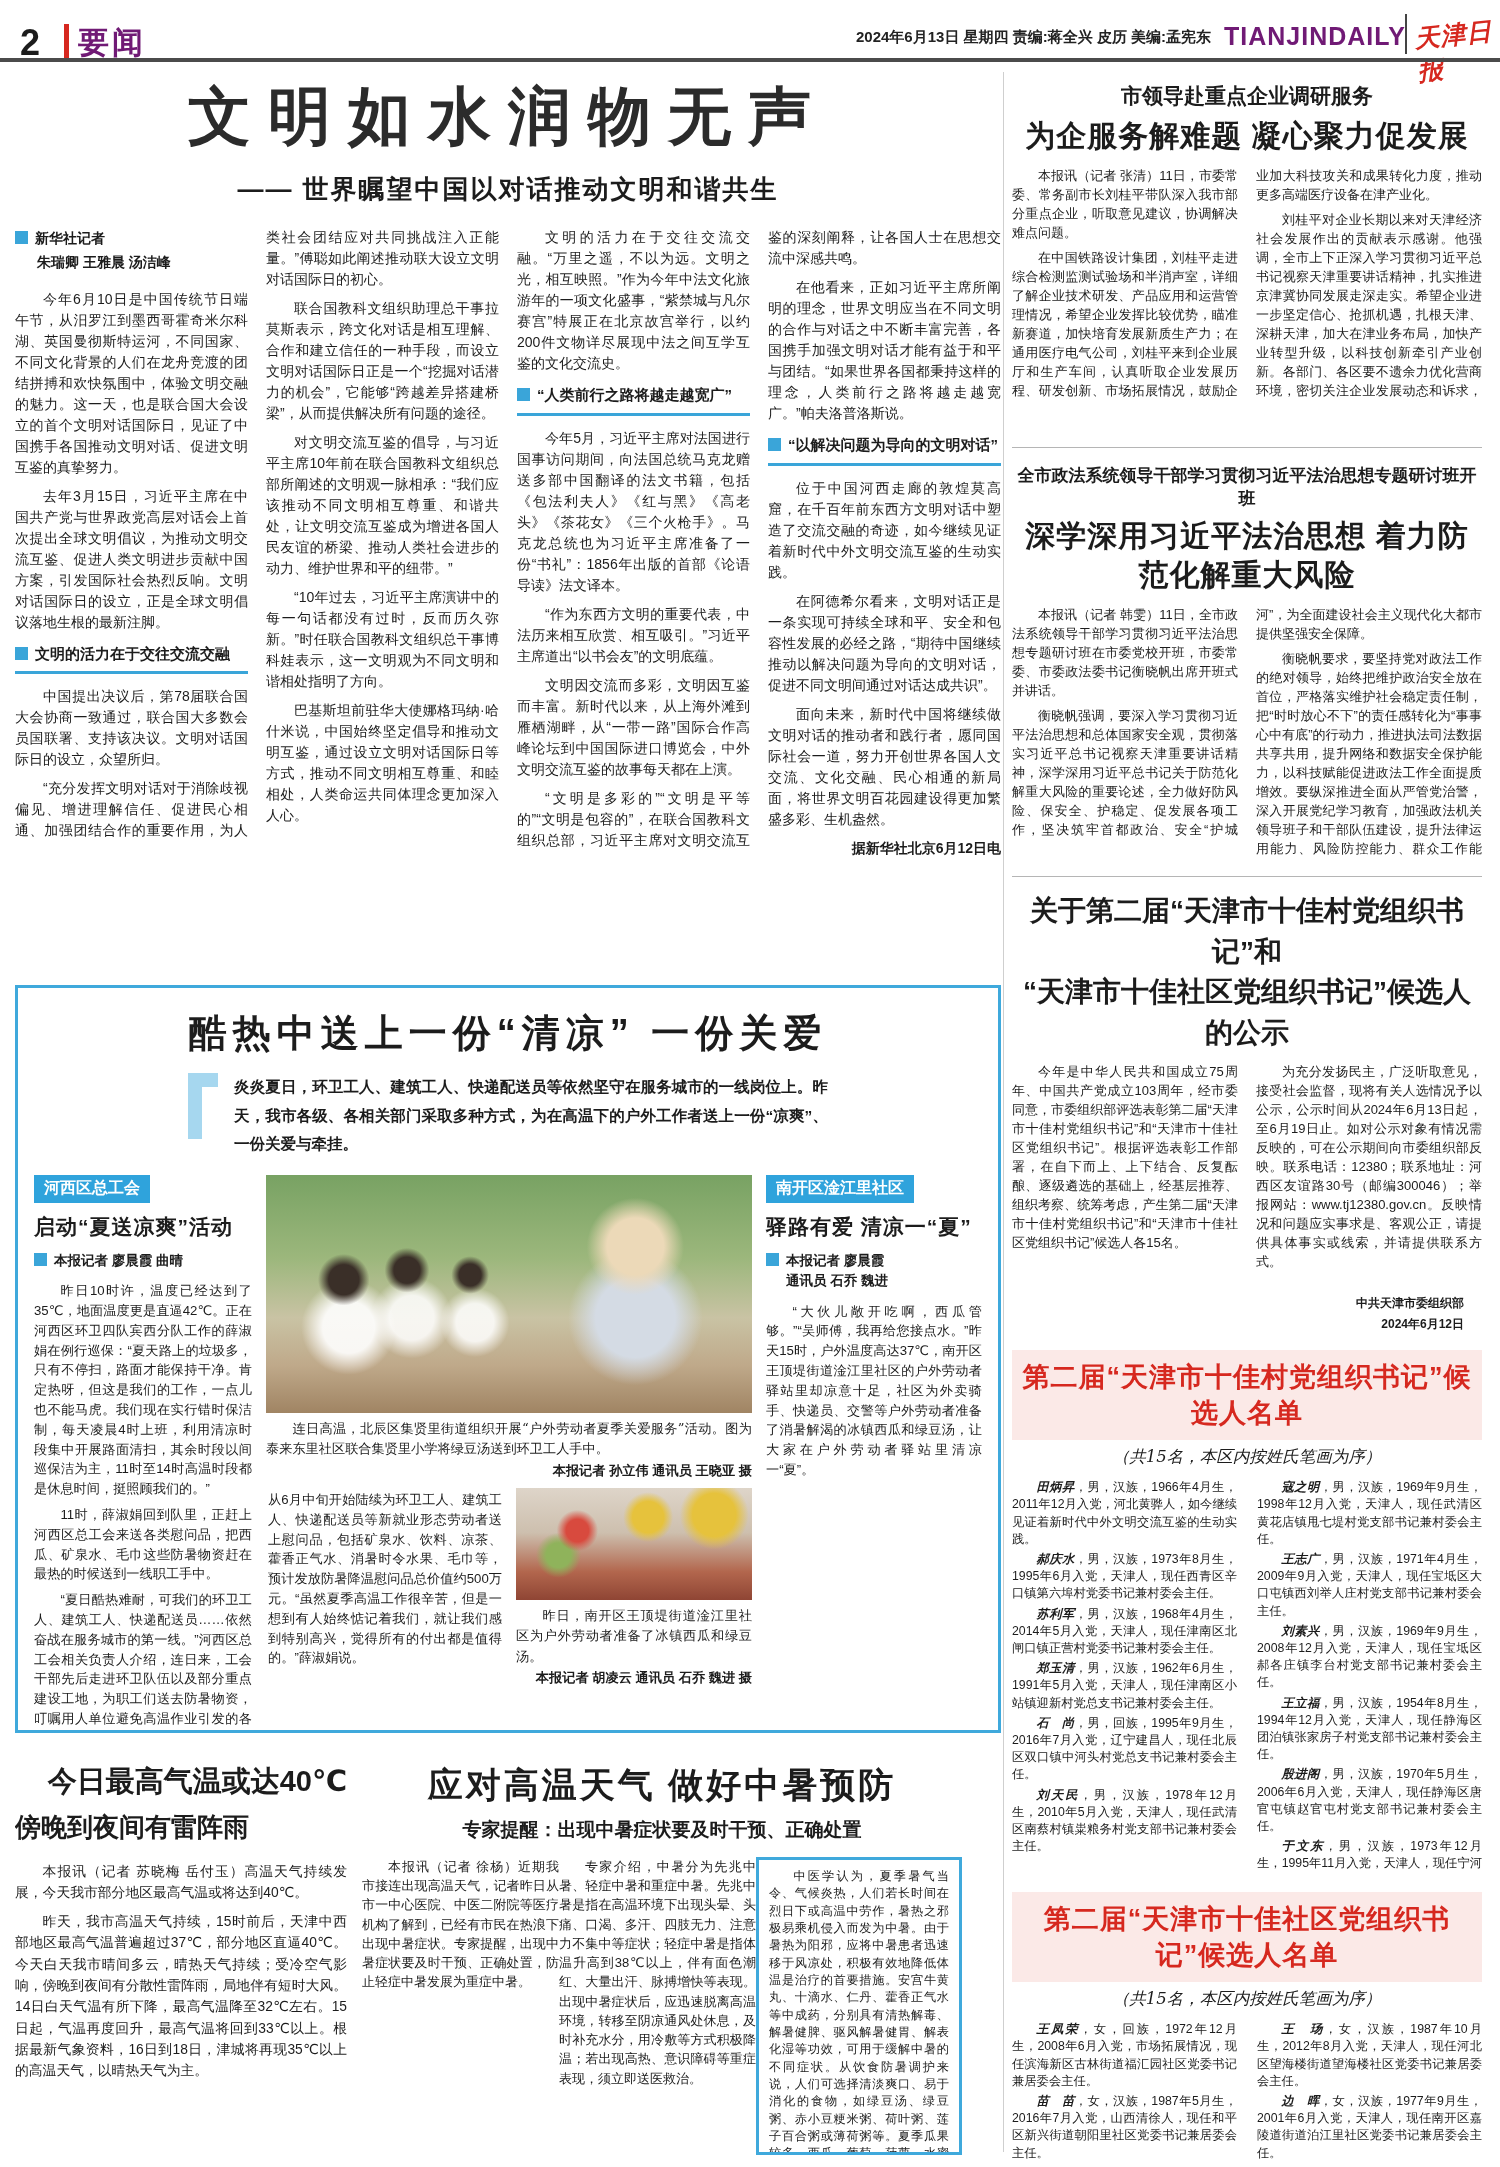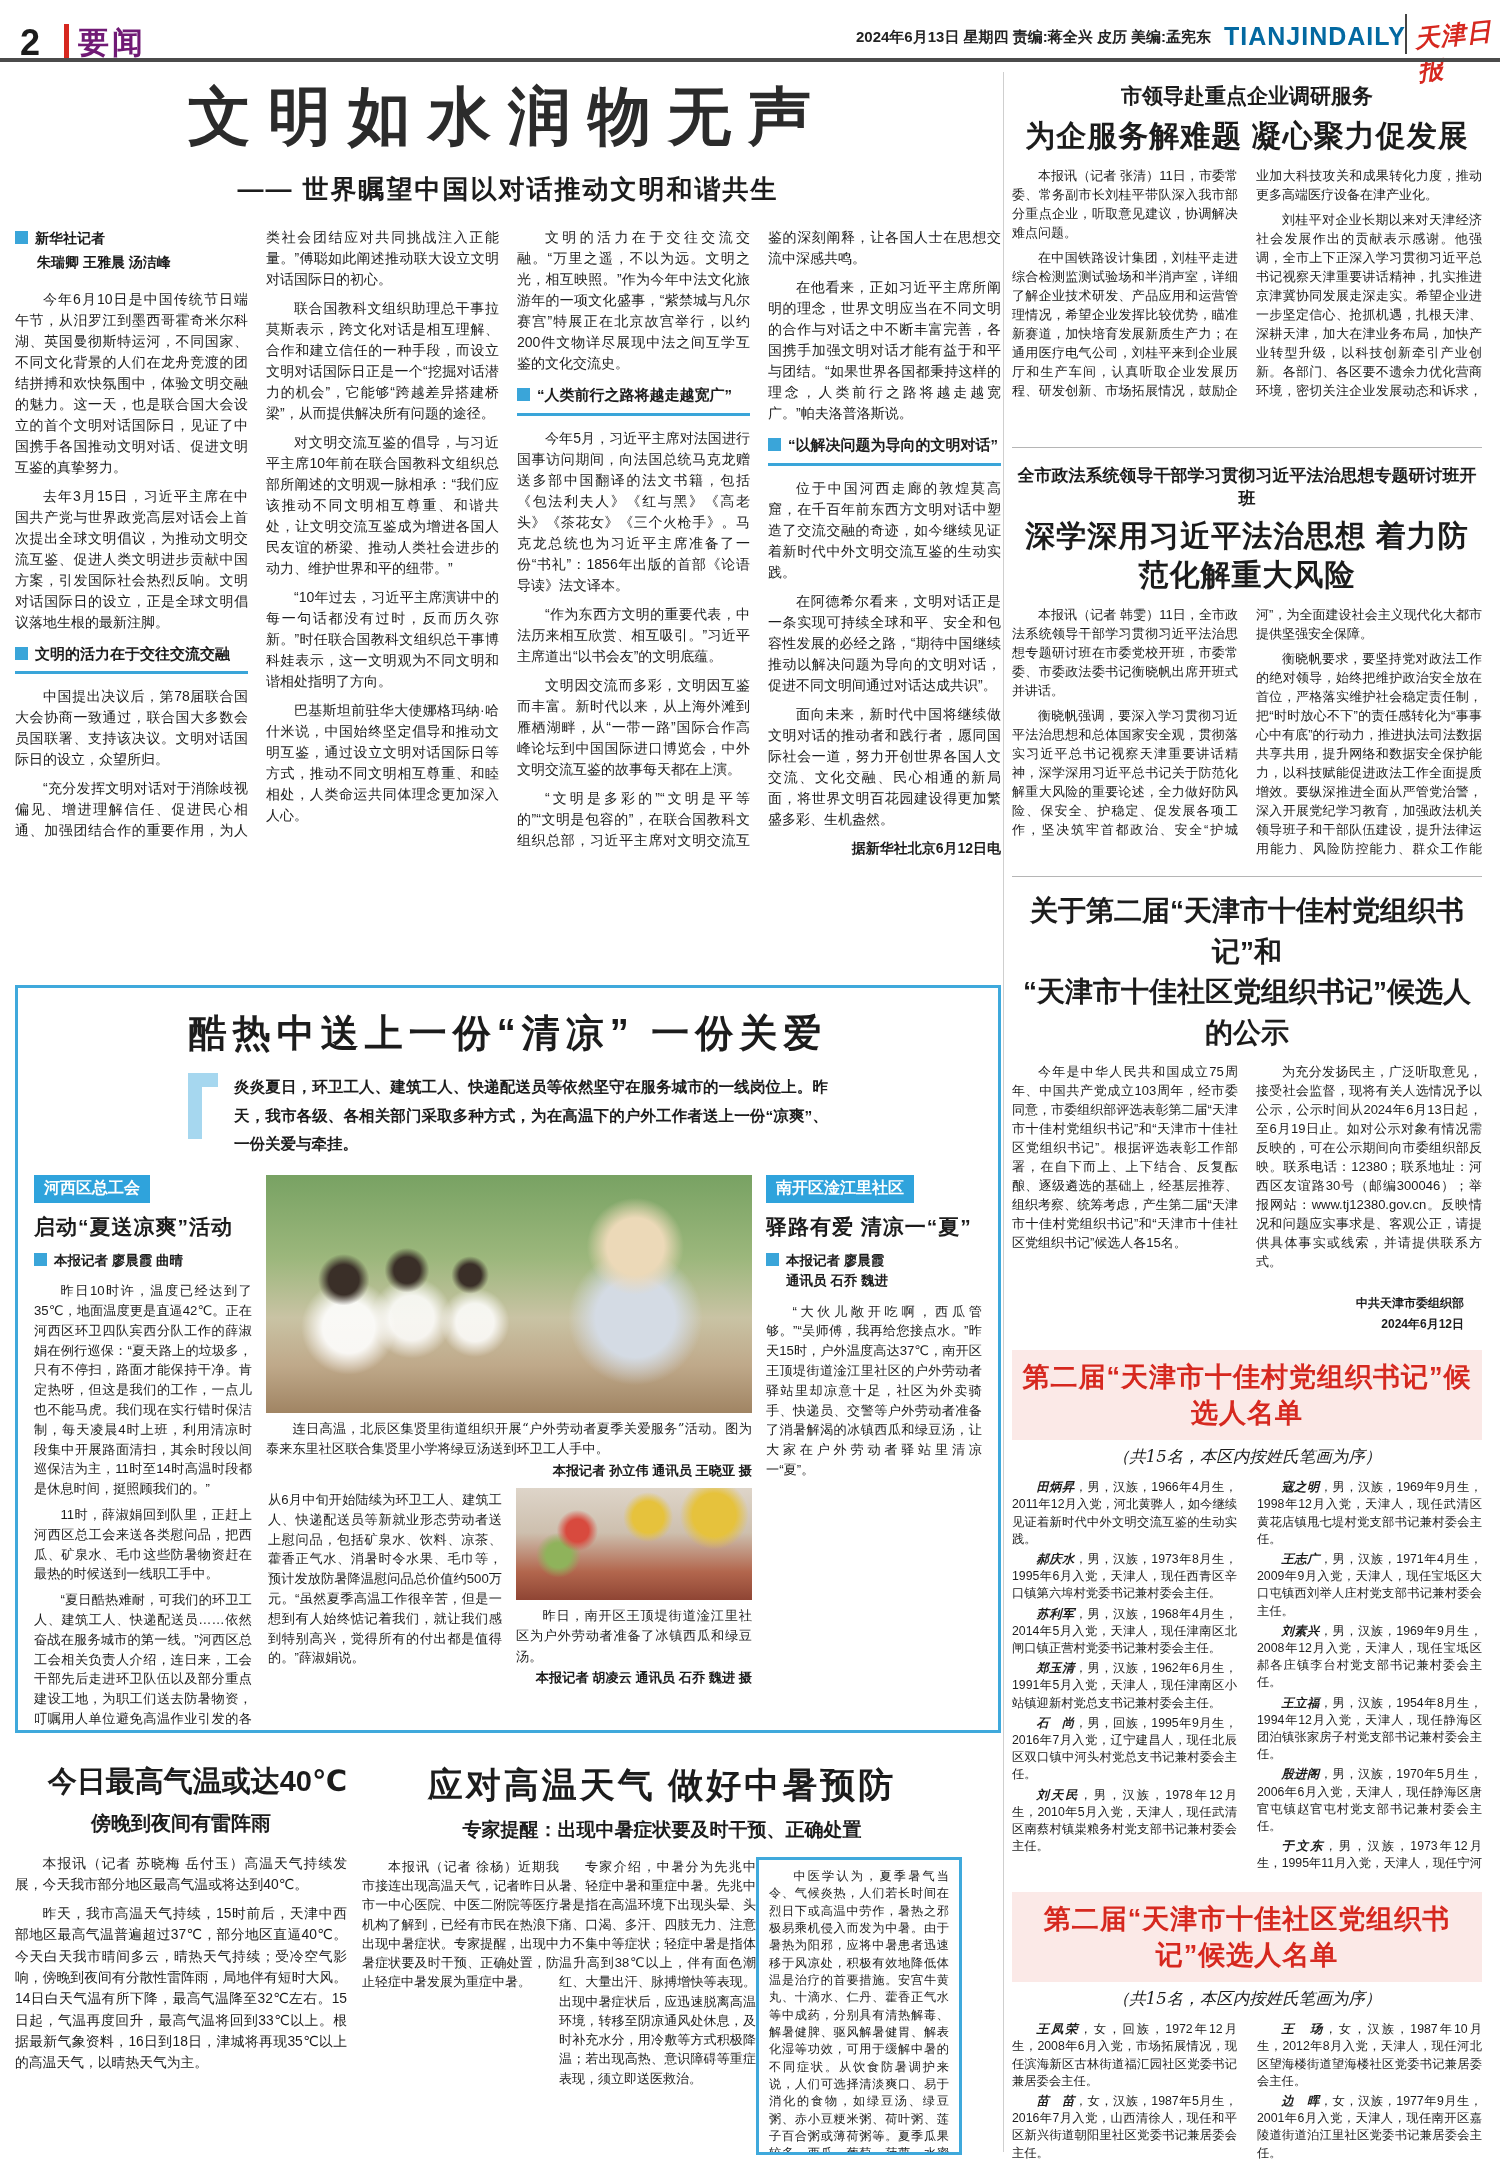--- a/index.html
+++ b/index.html
@@ -3,21 +3,21 @@
 <meta charset="utf-8">
 <style>
   html,body{margin:0;padding:0;background:#e8e8e8;}
   .page{position:relative;width:1500px;height:2167px;background:#ffffff;overflow:hidden;
         font-family:"Liberation Sans","DejaVu Sans",sans-serif;color:#1c1c1c;margin:0 auto;}
   
   .pagenum{position:absolute;left:20px;top:22px;font-size:36px;font-weight:900;}
   .secbar{position:absolute;left:64px;top:24px;width:5px;height:34px;background:#d6281f;}
   .secname{position:absolute;left:78px;top:22px;font-size:31px;font-weight:700;color:#701a75;letter-spacing:3px;}
   .dateline{position:absolute;left:856px;top:28px;font-size:15px;font-weight:bold;color:#222;}
-  .mast-en{position:absolute;left:1224px;top:22px;font-size:25px;font-weight:900;color:#0369a1;letter-spacing:1px;}
+  .mast-en{position:absolute;left:1224px;top:22px;font-size:25px;font-weight:900;color:#701a75;letter-spacing:1px;}
   .mast-div{position:absolute;left:1405px;top:14px;width:2px;height:40px;background:#444;}
   .mast-cn{position:absolute;left:1416px;top:18px;font-size:25px;font-weight:bold;color:#d6281f;
            font-family:"DejaVu Serif",serif;font-style:italic;transform:rotate(-6deg);letter-spacing:1px;}
   .hrule{position:absolute;left:0;top:58px;width:1500px;height:4px;background:#4b4b4b;}
   .vline{position:absolute;left:1003px;top:72px;width:1px;height:2080px;background:#cfcfcf;}
   
   .main{position:absolute;left:15px;top:70px;width:986px;}
   .main-title{margin:4px 0 0;text-align:center;font-size:63px;font-weight:900;letter-spacing:17px;color:#2b2b2b;}
   .main-sub{margin-top:12px;text-align:center;font-size:26px;font-weight:bold;letter-spacing:2px;}
   .main-body{margin-top:20px;column-count:4;column-gap:18px;height:700px;overflow:hidden;
@@ -65,21 +65,21 @@
      linear-gradient(180deg,#ded5c9 0%,#cdbfae 40%,#b2664d 75%,#8f4534 100%);}
   .caption{margin-top:6px;font-family:"DejaVu Serif",serif;font-size:13.2px;line-height:1.55;text-align:justify;text-indent:2em;}
   .credit{text-align:right;font-weight:bold;font-size:13.2px;font-family:"Liberation Sans",sans-serif;margin-top:2px;}
   .f-mid-row{display:flex;gap:12px;margin-top:8px;}
   .f-cont{flex:0 0 238px;height:198px;overflow:hidden;}
   .f-cont p{margin:2px;font-size:13.2px;line-height:1.5;text-align:justify;}
   .p2wrap{flex:1;}
   
   .bl{position:absolute;left:15px;top:1756px;width:332px;height:400px;overflow:hidden;}
   .bl-title{margin:6px 0 2px;text-align:right;font-size:29px;font-weight:900;}
-  .bl-sub{margin:8px 0 16px;text-align:center;font-size:20px;font-weight:900;}
+  .bl-sub{margin:8px 0 16px;font-size:26px;font-weight:900;}
   .bl p{margin:0 0 7px;font-size:13.8px;line-height:1.55;text-align:justify;text-indent:2em;}
   .bm{position:absolute;left:362px;top:1756px;width:600px;height:404px;overflow:hidden;}
   .bm-title{margin:6px 0 4px;text-align:center;font-size:35px;font-weight:900;letter-spacing:3px;}
   .bm-sub{margin:8px 0 14px;text-align:center;font-size:19px;font-weight:900;}
   .bm-row{display:flex;}
   .bm-col{flex:1;height:300px;overflow:hidden;}
   .bm-col p{margin:0 0 6px;font-size:13px;line-height:1.48;text-align:justify;text-indent:2em;}
   .bm-box{flex:0 0 206px;box-sizing:border-box;border:3px solid #3fa9dc;padding:8px 10px;height:298px;overflow:hidden;}
   .bm-box p{margin:0;font-size:12.2px;line-height:1.42;text-align:justify;text-indent:2em;}
   

